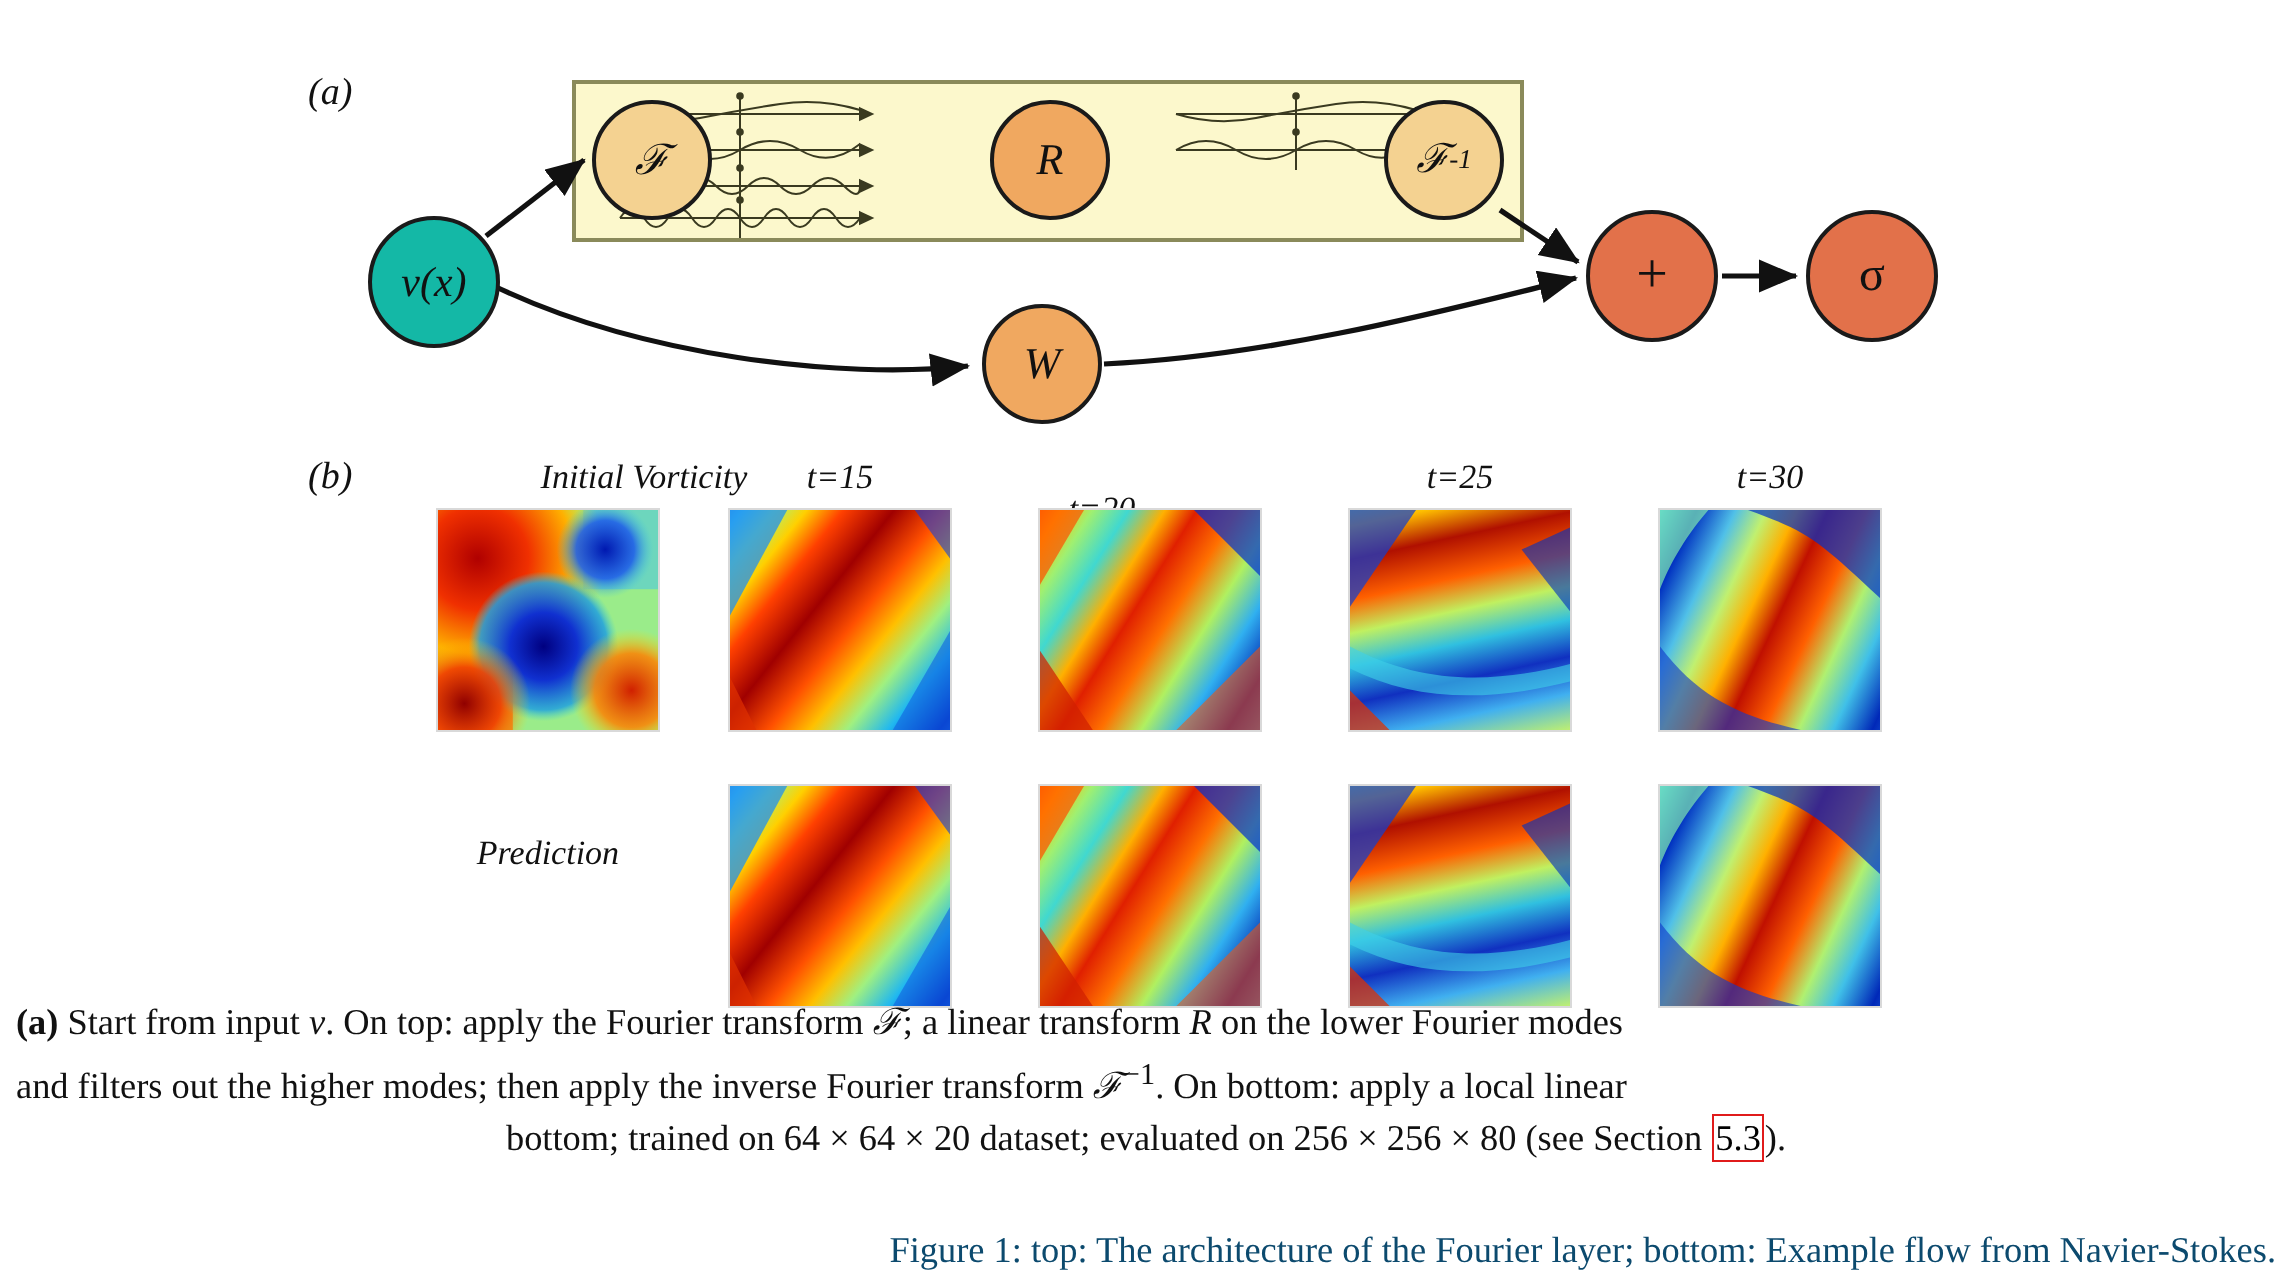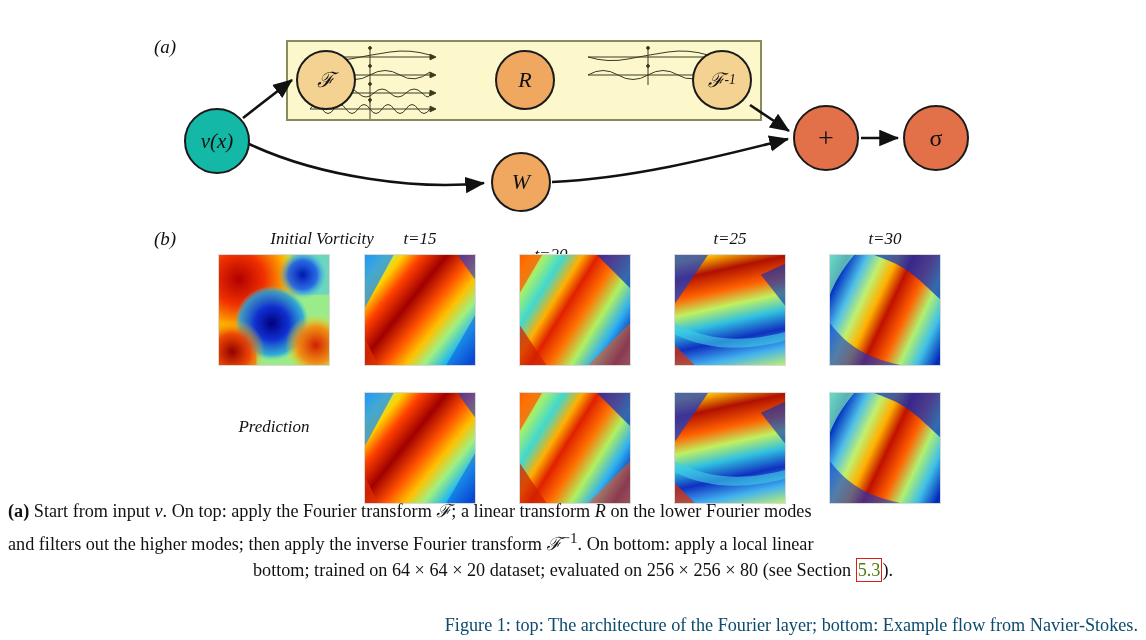--- a/index.html
+++ b/index.html
@@ -146,21 +146,21 @@
     text-align: justify;
   }
   #caption .ln { display: block; }
   #caption .ln.center { text-align: center; }
   .bold { font-weight: bold; }
   .ital { font-style: italic; }
   .mathcal { font-family: "Liberation Serif", serif; font-style: italic; }
   .redbox {
     border: 1.6px solid #e01b1b;
     padding: 1px 1px;
-    color: #4d7c0f;
+    color: #000000;
   }
   #lastline {
     position: absolute;
     left: 8px; top: 612px;
     width: 1130px;
     height: 28px;
     overflow: hidden;
     font-family: "Liberation Serif", serif;
     font-size: 18.2px;
     line-height: 26.5px;

